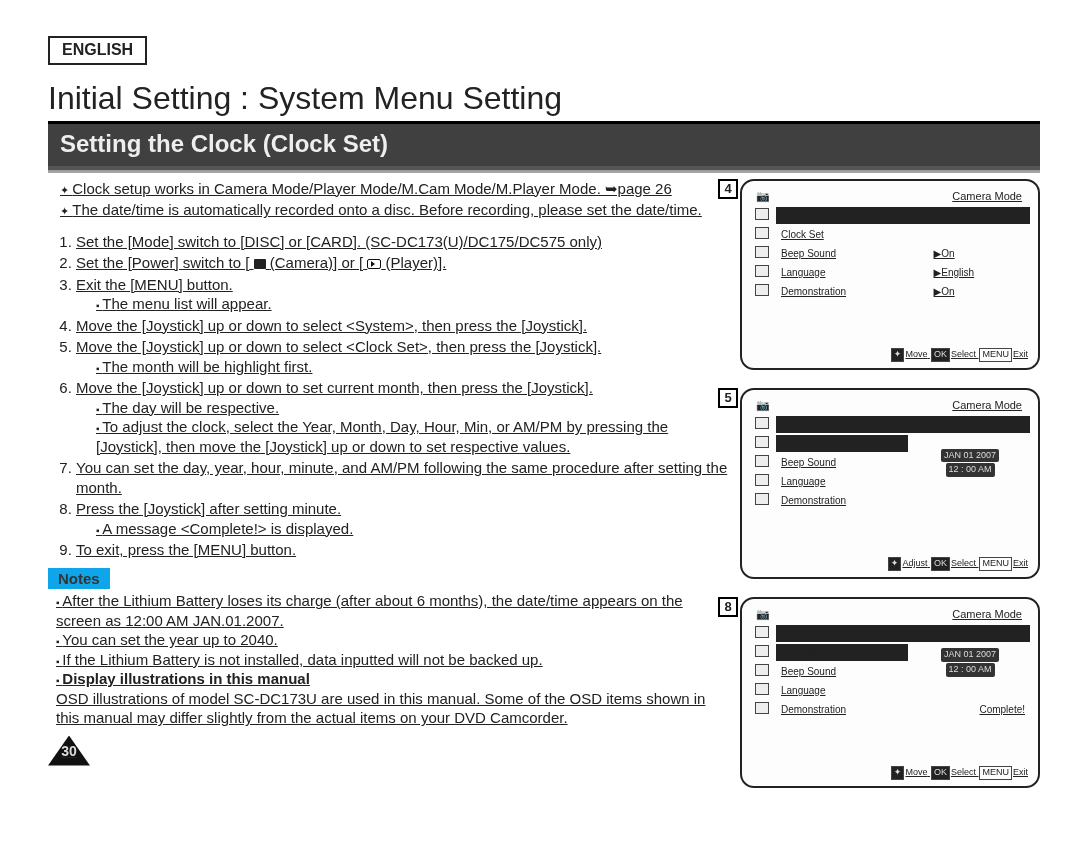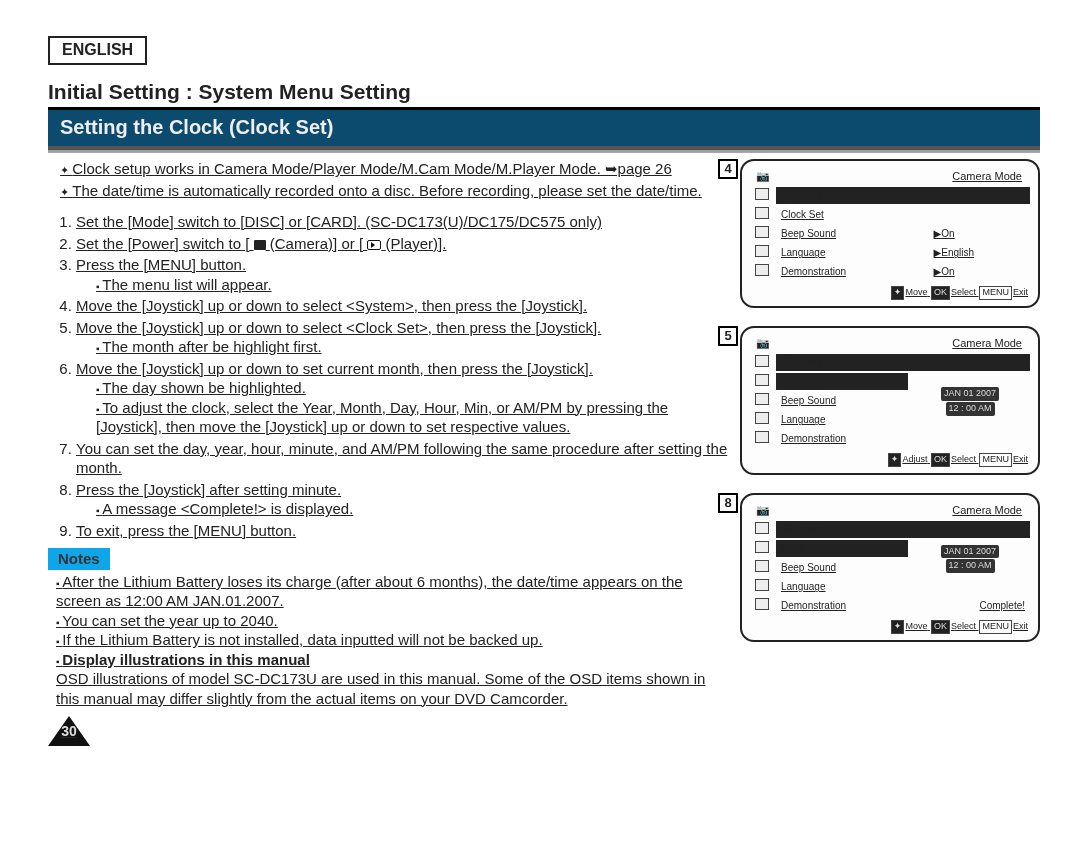--- a/index.html
+++ b/index.html
@@ -14,29 +14,29 @@
   }
   .lang-box {
     display: inline-block;
     border: 2px solid #222;
     padding: 2px 12px;
     font-weight: bold;
     font-size: 16px;
     margin-bottom: 13px;
   }
   .heading {
-    font-size: 21px;
-    font-weight: bold;
+    font-size: 32px;
+    font-weight: normal;
     border-bottom: 3px solid #000;
     padding-bottom: 2px;
   }
   .sub-bar {
-    background: #0c4a6e;
+    background: #404040;
     color: #eee;
-    font-size: 20px;
+    font-size: 24px;
     font-weight: bold;
     padding: 4px 28px 6px 12px;
     border-bottom: 4px solid #555;
     position: relative;
   }
   .gradient { height: 3px; background: linear-gradient(#999,#aaa); }
   .content-row { display: flex; gap: 12px; margin-top: 6px; text-decoration: underline;}
   .left { flex: 1; font-size: 15px; }
   .right { width: 300px; }
   .bul { list-style: none; padding-left: 12px; }
@@ -72,21 +72,21 @@
     text-align: center; font-size: 13px; font-weight: bold;
     background:#fff;
   }
   .osd-title { font-size: 11px; text-align: right; padding-right: 10px; position: relative;}
   .osd-title::before { content:"📷"; font-size:11px; position:absolute; left:8px;}
   .osd-table td { font-size: 10px; padding: 1px 5px; border: 0; color:#222;}
   .osd-table { width: 100%; margin-top: 2px;}
   .sel { background:#222; color:#eee; }
   .ic-col { width: 20px; }
   .ic-col span { display:inline-block; width:14px; height:12px; border:1px solid #444; background:#eee;}
-  .osd-hint { font-size: 9px; text-align: right; padding: 4px 4px 0 0; color:#222;}
+  .osd-hint { font-size: 9px; text-align: right; padding: 4px 4px 0 0; color:#222;margin-top:42px;}
   .box { border:1px solid #444; display:inline-block; padding:0 2px; font-size:9px; margin:0 1px;}
   .dark { background:#222; color:#ddd;}
   .date-chip {
     display:inline-block; background:#333; color:#ddd; font-size:9px;
     padding:1px 3px; border-radius:2px;
   }
   .mode-switch-icon{display:inline-block;width:12px;height:10px;background:#222;border-radius:1px;vertical-align:middle;}
   .play-switch-icon{display:inline-block;width:14px;height:10px;border:1px solid #111;border-radius:2px;vertical-align:middle;position:relative;}
   .play-switch-icon::after{content:"";position:absolute;left:3px;top:1px;border-left:4px solid #111;border-top:3px solid transparent;border-bottom:3px solid transparent;}
   b{font-weight:bold;}
@@ -111,36 +111,36 @@
     <ol class="steps">
       <li>Set the [Mode] switch to [DISC] or [CARD]. (SC-DC173(U)/DC175/DC575 only)</li>
       <li>
         <span>Set the [Power] switch to [</span>
         <span class="mode-switch-icon"></span>
         <span>(Camera)] or [</span>
         <span class="play-switch-icon"></span>
         <span>(Player)].</span>
       </li>
       <li>
-        <span>Press the [MENU] button.</span>
+        <span>Exit the [MENU] button.</span>
         <ul class="inner">
             <li>The menu list will appear.</li>
           </ul>
       </li>
       <li>Move the [Joystick] up or down to select &lt;System&gt;, then press the [Joystick].</li>
       <li>
         <span>Move the [Joystick] up or down to select &lt;Clock Set&gt;, then press the [Joystick].</span>
         <ul class="inner">
-            <li>The month after be highlight first.</li>
+            <li>The month will be highlight first.</li>
           </ul>
       </li>
       <li>
         <span>Move the [Joystick] up or down to set current month, then press the [Joystick].</span>
         <ul class="inner">
-          <li>The day shown be highlighted.</li>
+          <li>The day will be respective.</li>
           <li>To adjust the clock, select the Year, Month, Day, Hour, Min, or AM/PM by pressing the [Joystick], then move the [Joystick] up or down to set respective values.</li>
         </ul>
       </li>
       <li>You can set the day, year, hour, minute, and AM/PM following the same procedure after setting the month.</li>
       <li>
         <span>Press the [Joystick] after setting minute.</span>
         <ul class="inner">
             <li>A message &lt;Complete!&gt; is displayed.</li>
           </ul>
       </li>

